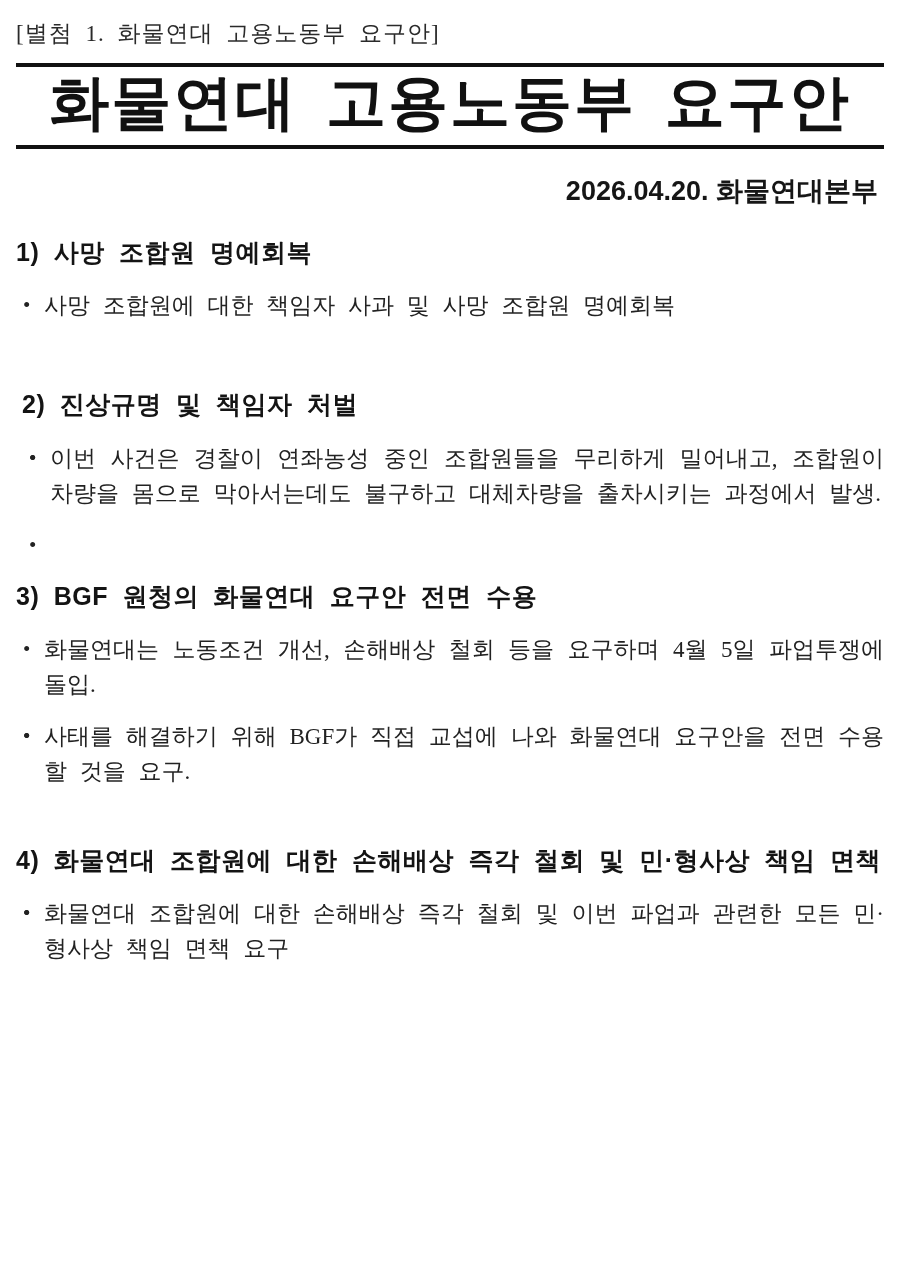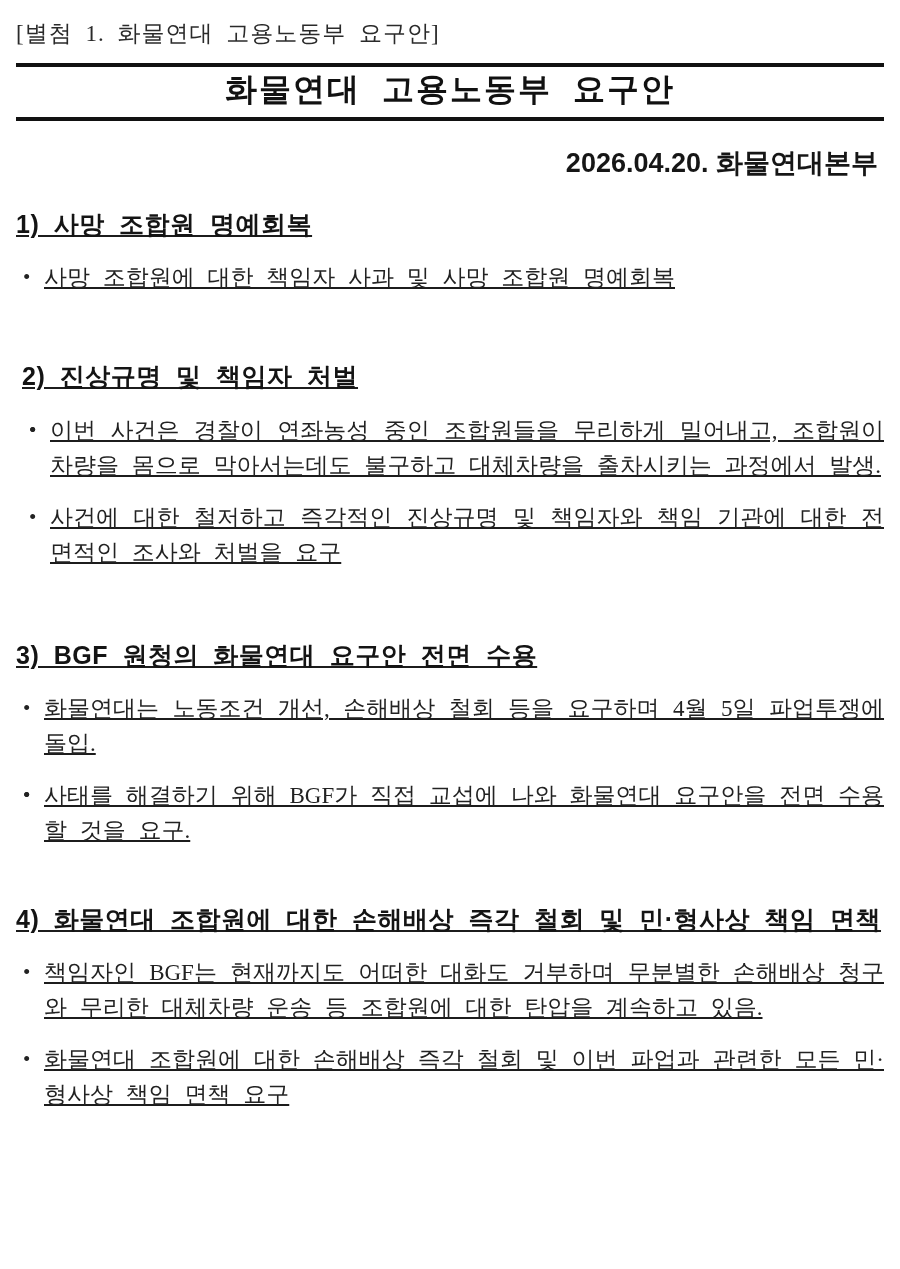--- a/index.html
+++ b/index.html
@@ -32,39 +32,39 @@
   .title-block {
     border-top: 4px solid #111111;
     border-bottom: 4px solid #111111;
     margin: 0 2px;
     padding: 6px 0 12px 0;
     text-align: center;
   }
   .doc-title {
     font-family: "Liberation Sans", "DejaVu Sans", sans-serif;
     font-weight: 700;
-    font-size: 32px;
+    font-size: 60px;
     letter-spacing: 2px;
     word-spacing: 10px;
     color: #111111;
     line-height: 1.0;
   }
 
   
   .dateline {
     font-family: "Liberation Sans", "DejaVu Sans", sans-serif;
     font-weight: 700;
     font-size: 27px;
     text-align: right;
     margin: 24px 8px 14px 0;
     color: #161616;
   }
 
   
-  .section { margin: 0 2px; text-decoration: underline; }
+  .section { margin: 0 2px; }
   .section-1 { margin-top: 28px; }
   .section-2 { margin-top: 66px; margin-left: 8px; }
   .section-3 { margin-top: 70px; }
   .section-4 { margin-top: 56px; }
 
   .section-heading {
     font-family: "Liberation Sans", "DejaVu Sans", sans-serif;
     font-weight: 700;
     font-size: 25px;
     word-spacing: 7px;
@@ -119,21 +119,20 @@
     <div class="section-heading">2) 진상규명 및 책임자 처벌</div>
     <div class="bullet">
       <span class="dot">•</span>
     </div>
     <div class="bullet">
       <span class="dot">•</span>
       <span>이번 사건은 경찰이 연좌농성 중인 조합원들을 무리하게 밀어내고, 조합원이 차량을 몸으로 막아서는데도 불구하고 대체차량을 출차시키는 과정에서 발생.</span>
     </div>
     <div class="bullet">
       <span class="dot">•</span>
-      <span>사건에 대한 철저하고 즉각적인 진상규명 및 책임자와 책임 기관에 대한 전면적인 조사와 처벌을 요구</span>
     </div>
   </div>
 
   <div class="section section-3">
     <div class="section-heading">3) BGF 원청의 화물연대 요구안 전면 수용</div>
     <div class="bullet">
       <span class="dot">•</span>
       <span>화물연대는 노동조건 개선, 손해배상 철회 등을 요구하며 4월 5일 파업투쟁에 돌입.</span>
     </div>
     <div class="bullet">
@@ -142,21 +141,20 @@
     <div class="bullet">
       <span class="dot">•</span>
       <span>사태를 해결하기 위해 BGF가 직접 교섭에 나와 화물연대 요구안을 전면 수용할 것을 요구.</span>
     </div>
   </div>
 
   <div class="section section-4">
     <div class="section-heading">4) 화물연대 조합원에 대한 손해배상 즉각 철회 및 민·형사상 책임 면책</div>
     <div class="bullet">
       <span class="dot">•</span>
-      <span>책임자인 BGF는 현재까지도 어떠한 대화도 거부하며 무분별한 손해배상 청구와 무리한 대체차량 운송 등 조합원에 대한 탄압을 계속하고 있음.</span>
     </div>
     <div class="bullet">
       <span class="dot">•</span>
       <span>화물연대 조합원에 대한 손해배상 즉각 철회 및 이번 파업과 관련한 모든 민·형사상 책임 면책 요구</span>
     </div>
   </div>
 
 </div>
 
 </body></html>

